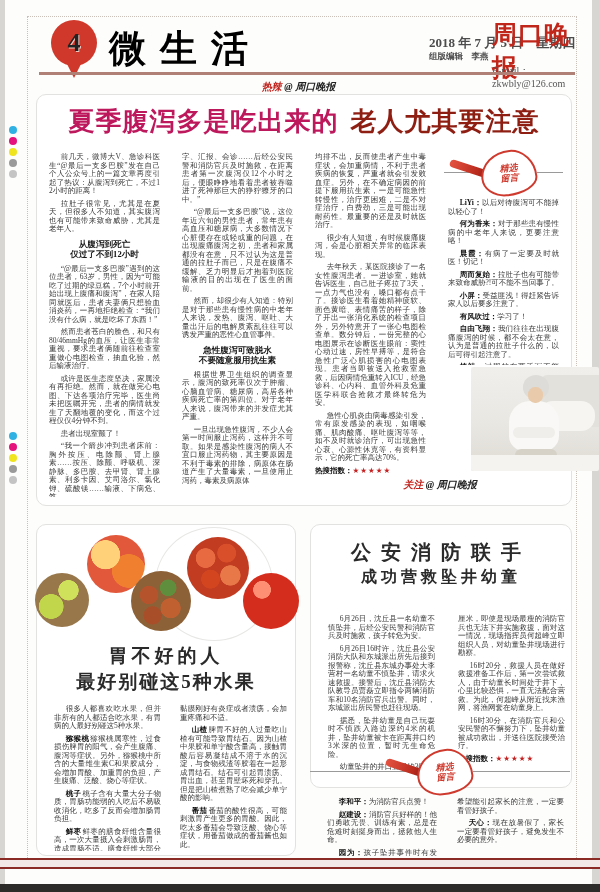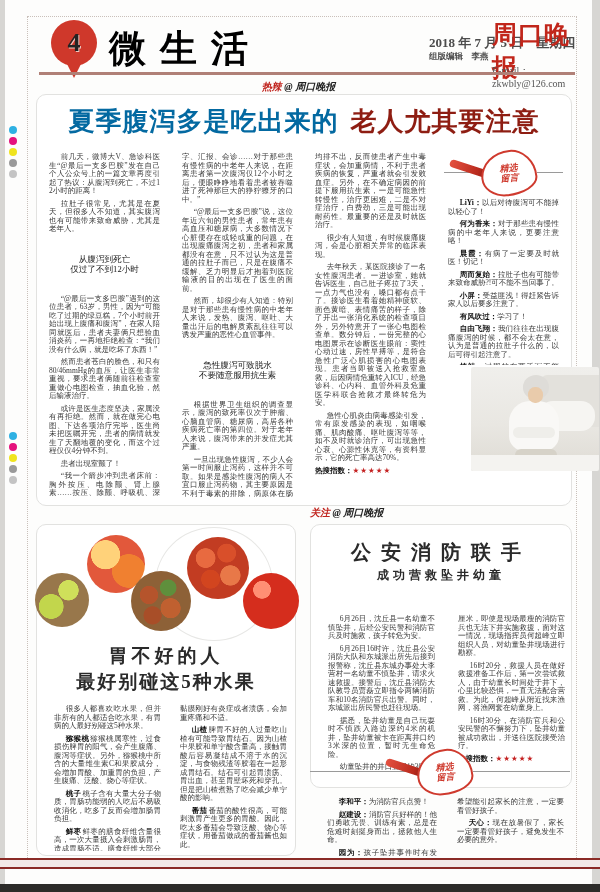--- a/index.html
+++ b/index.html
@@ -19,38 +19,38 @@
   .editor-line{position:absolute;left:424px;top:51px;font-size:8.5px;font-weight:700;color:#4c4c4c;}
   .logo{position:absolute;left:487px;top:18px;font-size:25px;font-weight:700;color:#c1261b;letter-spacing:1px;}
   .email-line{position:absolute;left:487px;top:64px;font-size:10px;color:#555;}
   .head-rule{position:absolute;left:34px;top:72px;width:536px;height:3px;background:#b08077;}
 
   
   .tag{font-size:10px;font-weight:700;font-style:italic;color:#222;}
   .tag .red{color:#c0241e;}
   .tag-top{position:absolute;left:0;top:80px;width:587px;text-align:center;}
   .tag-left{position:absolute;left:31px;top:506px;width:258px;text-align:center;}
-  .tag-right{position:absolute;left:305px;top:506px;width:260px;text-align:left;}
+  .tag-right{position:absolute;left:305px;top:478px;width:260px;text-align:center;}
 
   
   .artbox{position:absolute;background:#fff;border:1px solid #e2e2e0;border-radius:10px;}
   .main-box{left:31px;top:94px;width:534px;height:410px;}
   .fruit-box{left:31px;top:524px;width:258px;height:330px;}
   .rescue-box{left:305px;top:524px;width:260px;height:262px;}
 
   .headline{position:absolute;left:0;right:0;top:9px;text-align:center;font-weight:700;font-size:26px;letter-spacing:1px;white-space:nowrap;}
-  .hl1{color:#0369a1;margin-right:12px;}
+  .hl1{color:#be185d;margin-right:12px;}
   .hl2{color:#8e1d12;}
 
   .colbox{position:absolute;font-size:7.5px;line-height:8.5px;color:#383838;text-align:justify;
           word-break:break-all;overflow:hidden;}
   .colbox p{margin:4px;}
   .p{text-indent:1.55em;}
   .cont{text-indent:0;}
-  .sub{font-weight:400;text-align:center;font-size:8.6px;line-height:10.5px;margin:20px 0;color:#141414;}
+  .sub{font-weight:700;text-align:center;font-size:8.6px;line-height:10.5px;margin:5px 0;color:#141414;}
   .itm b{color:#0e0e0e;margin-right:1px;}
   .hot{text-align:left;margin-top:3px;}
   .hot .lbl{font-weight:700;color:#111;}
   .stars{color:#c42020;letter-spacing:1px;}
   .cmt{text-indent:1.55em;}
   .cmt b{color:#151515;}
 
   
   .badge-row{display:flex;align-items:center;height:46px;}
   .hline{flex:1;height:1px;background:#9a9a9a;}
@@ -96,21 +96,21 @@
     background:radial-gradient(circle at 30% 34%,#e86a40 0 16%,transparent 17%),
                radial-gradient(circle at 64% 26%,#d94f2a 0 15%,transparent 16%),
                radial-gradient(circle at 70% 62%,#e87848 0 17%,transparent 18%),
                radial-gradient(circle at 38% 68%,#d2451f 0 16%,transparent 17%),#c23c22;}
   .tomato{left:206px;top:44px;width:56px;height:56px;
     background:radial-gradient(circle at 34% 30%,#ff8f74 0 16%,transparent 17%),#d52d1d;}
   .fruit-title1{top:118px;font-size:19px;letter-spacing:4px;}
   .fruit-title2{top:144px;font-size:19px;letter-spacing:2px;}
   .btitle{position:absolute;left:0;right:0;text-align:center;font-weight:700;color:#2a2a2a;}
   .rescue-title1{top:14px;font-size:20px;letter-spacing:10px;}
-  .rescue-title2{top:42px;font-size:12px;letter-spacing:4px;font-family:Liberation Mono, monospace;}
+  .rescue-title2{top:42px;font-size:16px;letter-spacing:4px;font-family:Liberation Mono, monospace;}
 
   
   .dots{position:absolute;left:4px;display:flex;flex-direction:column;gap:3px;}
   .dot{width:8px;height:8px;border-radius:50%;}
   .d-c{background:#2fb1e3;} .d-m{background:#e5127d;} .d-y{background:#f0e41e;}
   .d-g1{background:#9a9a9a;} .d-g2{background:#c4c4c4;}
 
   .bottom-rule{position:absolute;left:0;top:858px;width:600px;height:7px;background:#f2e9e7;
                border-top:2px solid #8a2b26;border-bottom:2px solid #8a2b26;}
   .bottom-bar{position:absolute;left:0;top:884px;width:600px;height:8px;background:#2c2b29;}
@@ -165,21 +165,21 @@
           <div>仅过了不到12小时</div>
         </div>
         <p class="p">“@最后一支多巴胺”遇到的这位患者，63岁，男性，因为“可能吃了过期的绿豆糕，7个小时前开始出现上腹痛和腹泻”，在家人陪同就医后，患者夫妻俩只想验血消炎药，一再地拒绝检查：“我们没有什么病，就是吃坏了东西！”</p>
         <p class="p">然而患者苍白的脸色，和只有80/46mmHg的血压，让医生非常重视，要求患者俩随前往检查室重做心电图检查，抽血化验，然后输液治疗。</p>
         <p class="p">或许是医生态度坚决，家属没有再拒绝。然而，就在做完心电图、下达各项治疗完毕，医生尚未把医嘱开完，患者的病情就发生了天翻地覆的变化，而这个过程仅仅4分钟不到。</p>
         <p class="p">患者出现室颤了！</p>
         <p class="p">“我一个箭步冲到患者床前：胸外按压、电除颤、肾上腺素……按压、除颤、呼吸机、深静脉、多巴胺、去甲肾、肾上腺素、利多卡因、艾司洛尔、氯化钾、硫酸镁……输液、下病危、签</p>
       </div>
 
       <div class="colbox" style="left:141px;top:54px;width:119px;height:348px;">
-        <p class="cont">字、汇报、会诊……对于那些患有慢性病的中老年人来说，在距离患者第一次腹泻仅12个小时之后，便眼睁睁地看着患者被吞噬进了死神那巨大的狰狞獠牙的口中。”</p>
+        <p class="cont">字、汇报、会诊……后经公安民警和消防官兵及时施救，在距离患者第一次腹泻仅12个小时之后，便眼睁睁地看着患者被吞噬进了死神那巨大的狰狞獠牙的口中。”</p>
         <p class="p">“@最后一支多巴胺”说，这位年近六旬的男性患者，常年患有高血压和糖尿病，大多数情况下心脏便存在或轻或重的问题，在出现腹痛腹泻之初，患者和家属都没有在意，只不过认为这是普通的拉肚子而已，只是在腹痛不缓解、乏力明显后才抱着到医院输液的目的出现在了医生的面前。</p>
         <p class="p">然而，却很少有人知道：特别是对于那些患有慢性病的中老年人来说，发热、腹泻、呕吐、大量出汗后的电解质紊乱往往可以诱发严重的恶性心血管事件。</p>
         <div class="sub">
           <div>急性腹泻可致脱水</div>
           <div>不要随意服用抗生素</div>
         </div>
         <p class="p">根据世界卫生组织的调查显示，腹泻的致死率仅次于肿瘤、心脑血管病、糖尿病，高居各种疾病死亡率的第四位。对于老年人来说，腹泻带来的并发症尤其严重。</p>
         <p class="p">一旦出现急性腹泻，不少人会第一时间服止泻药，这样并不可取。如果是感染性腹泻的病人不宜口服止泻药物，其主要原因是不利于毒素的排除，病原体在肠道产生了大量毒素，一旦使用止泻药，毒素及病原体</p>
       </div>
 

